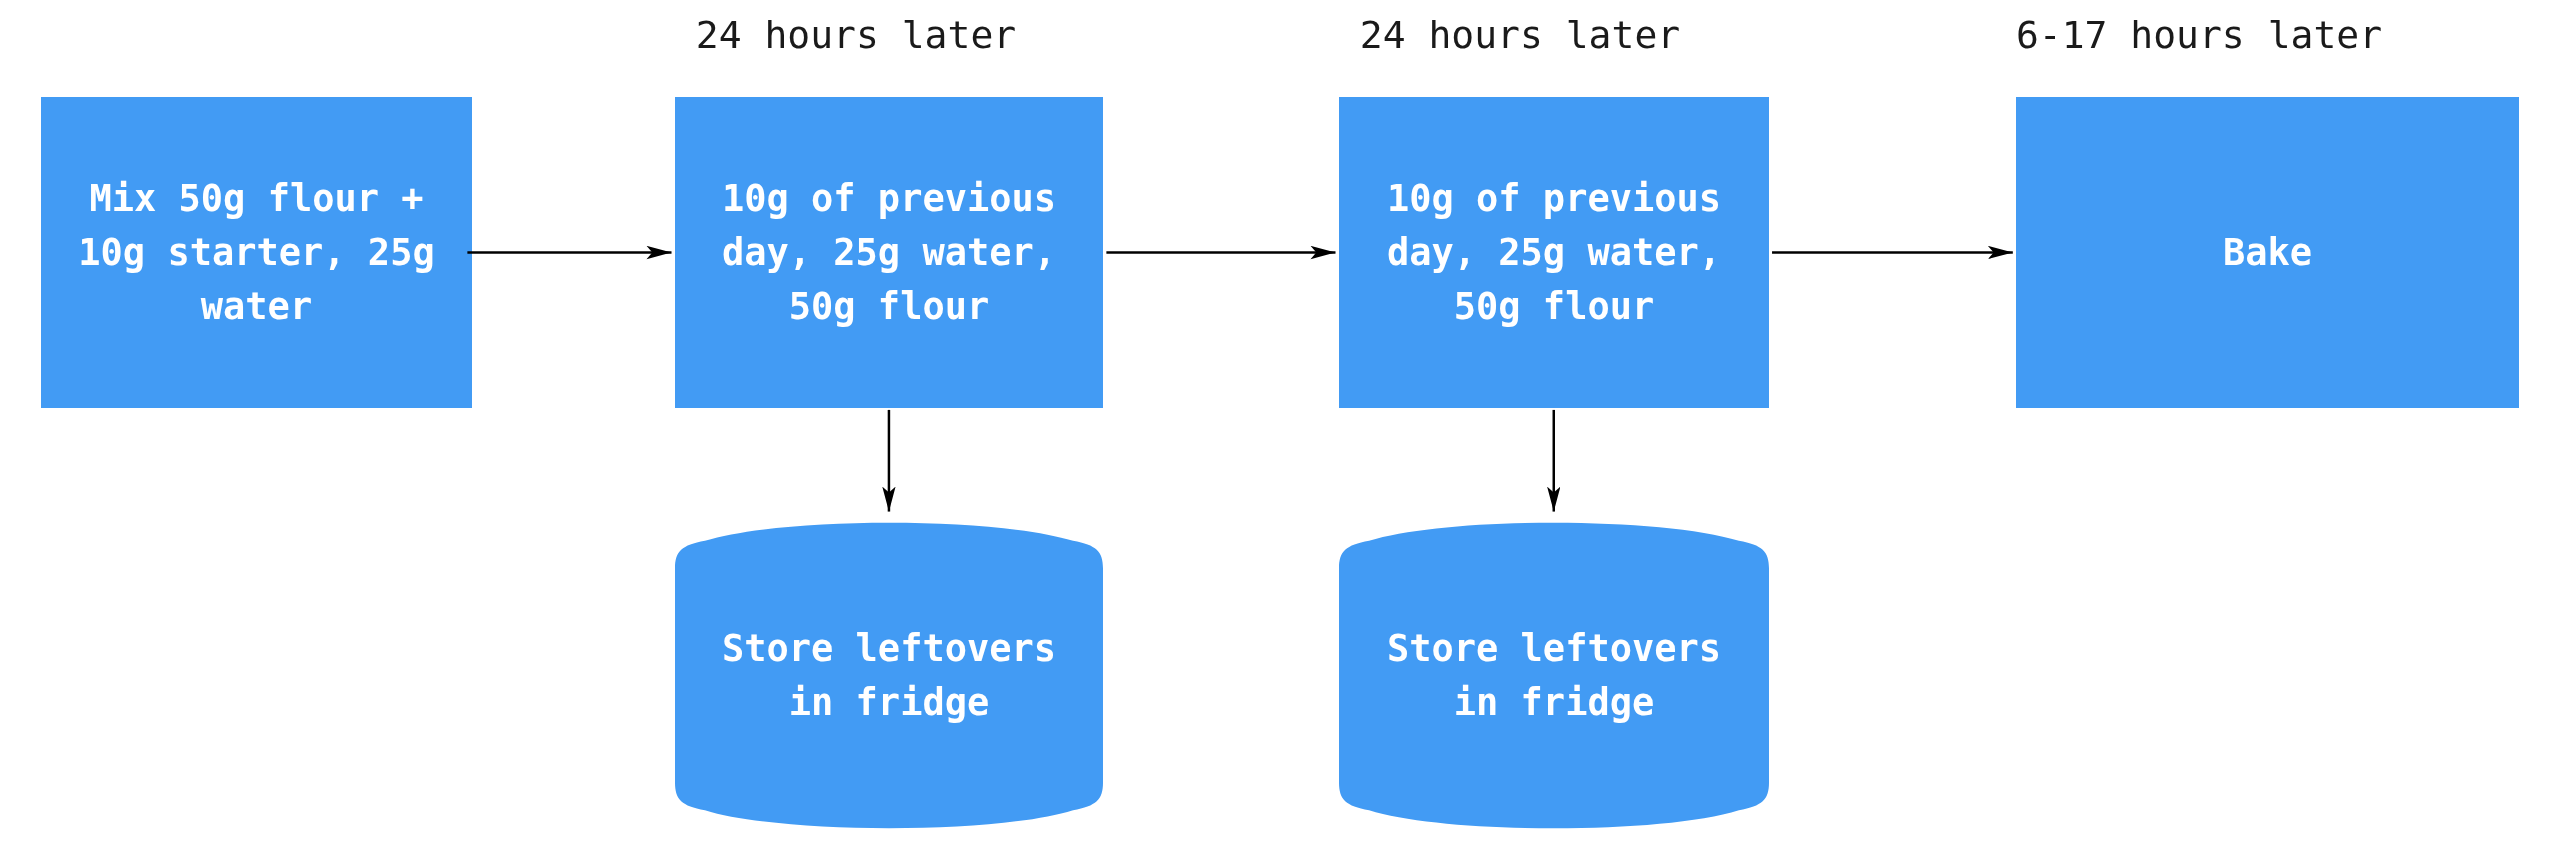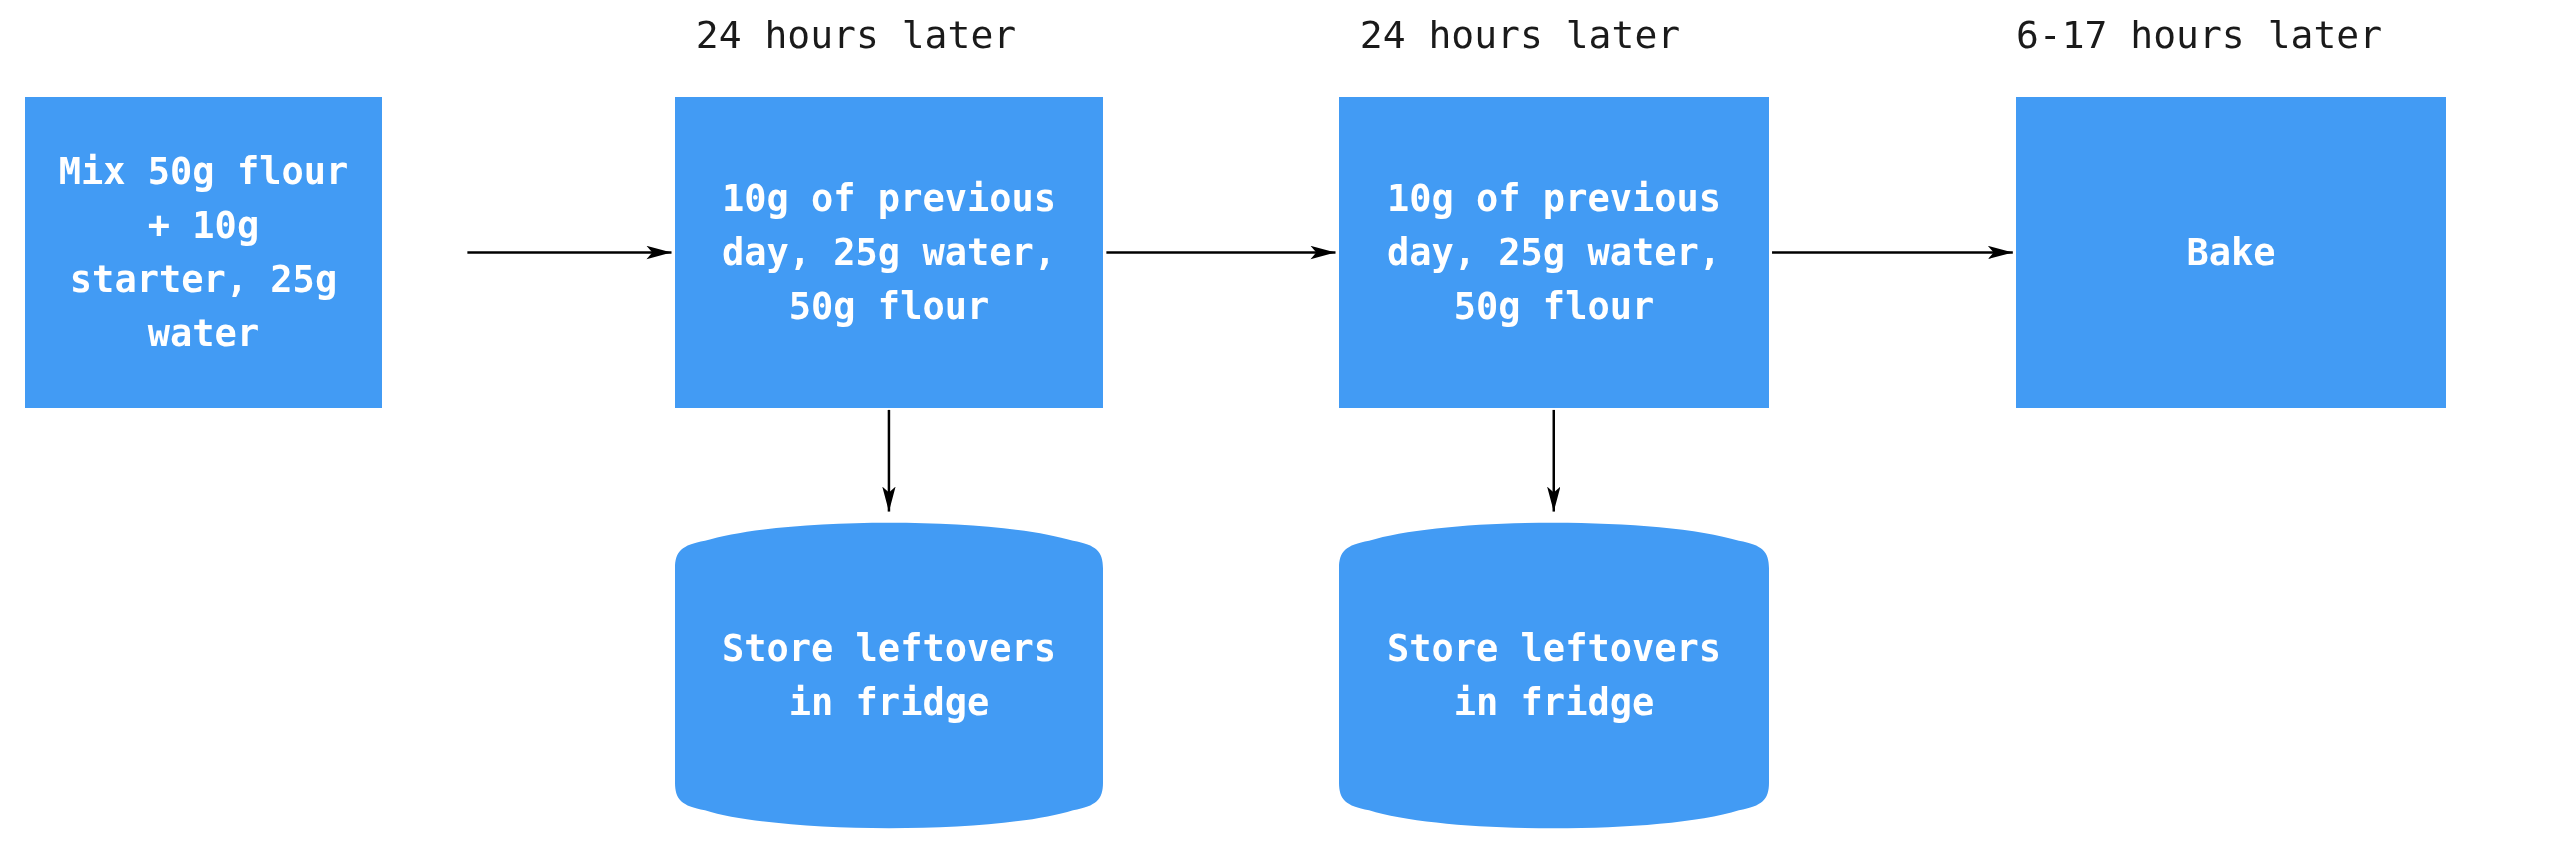--- a/index.html
+++ b/index.html
@@ -73,33 +73,33 @@
 </style>
 </head>
 <body>
 
 <div class="canvas">
 
   <div class="edge-label" style="left:642px; width:428px;">24 hours later</div>
   <div class="edge-label" style="left:1305px; width:430px;">24 hours later</div>
   <div class="edge-label" style="left:1984px; width:430px;">6-17 hours later</div>
 
-  <div class="node rect" style="left:25px; top:97px; width:357px; height:311px;">
+  <div class="node rect" style="left:41px; top:97px; width:431px; height:311px;">
     <span>Mix 50g flour + 10g starter, 25g water</span>
   </div>
 
   <div class="node rect" style="left:675px; top:97px; width:428px; height:311px;">
     <span>10g of previous day, 25g water, 50g flour</span>
   </div>
 
   <div class="node rect" style="left:1339px; top:97px; width:430px; height:311px;">
     <span>10g of previous day, 25g water, 50g flour</span>
   </div>
 
-  <div class="node rect" style="left:2016px; top:97px; width:430px; height:311px;">
+  <div class="node rect" style="left:2016px; top:97px; width:503px; height:311px;">
     <span>Bake</span>
   </div>
 
   <div class="node cylinder" style="left:675px; top:515px; width:428px; height:321px;">
     <svg class="cyl-shape" viewBox="0 0 514 385" preserveAspectRatio="none">
       <path style="fill:var(--node-fill,#429bf4)" d="M 0 64
                C 0 44, 8 36, 36 31
                C 128 2, 386 2, 478 31
                C 506 36, 514 44, 514 64
                L 514 321

